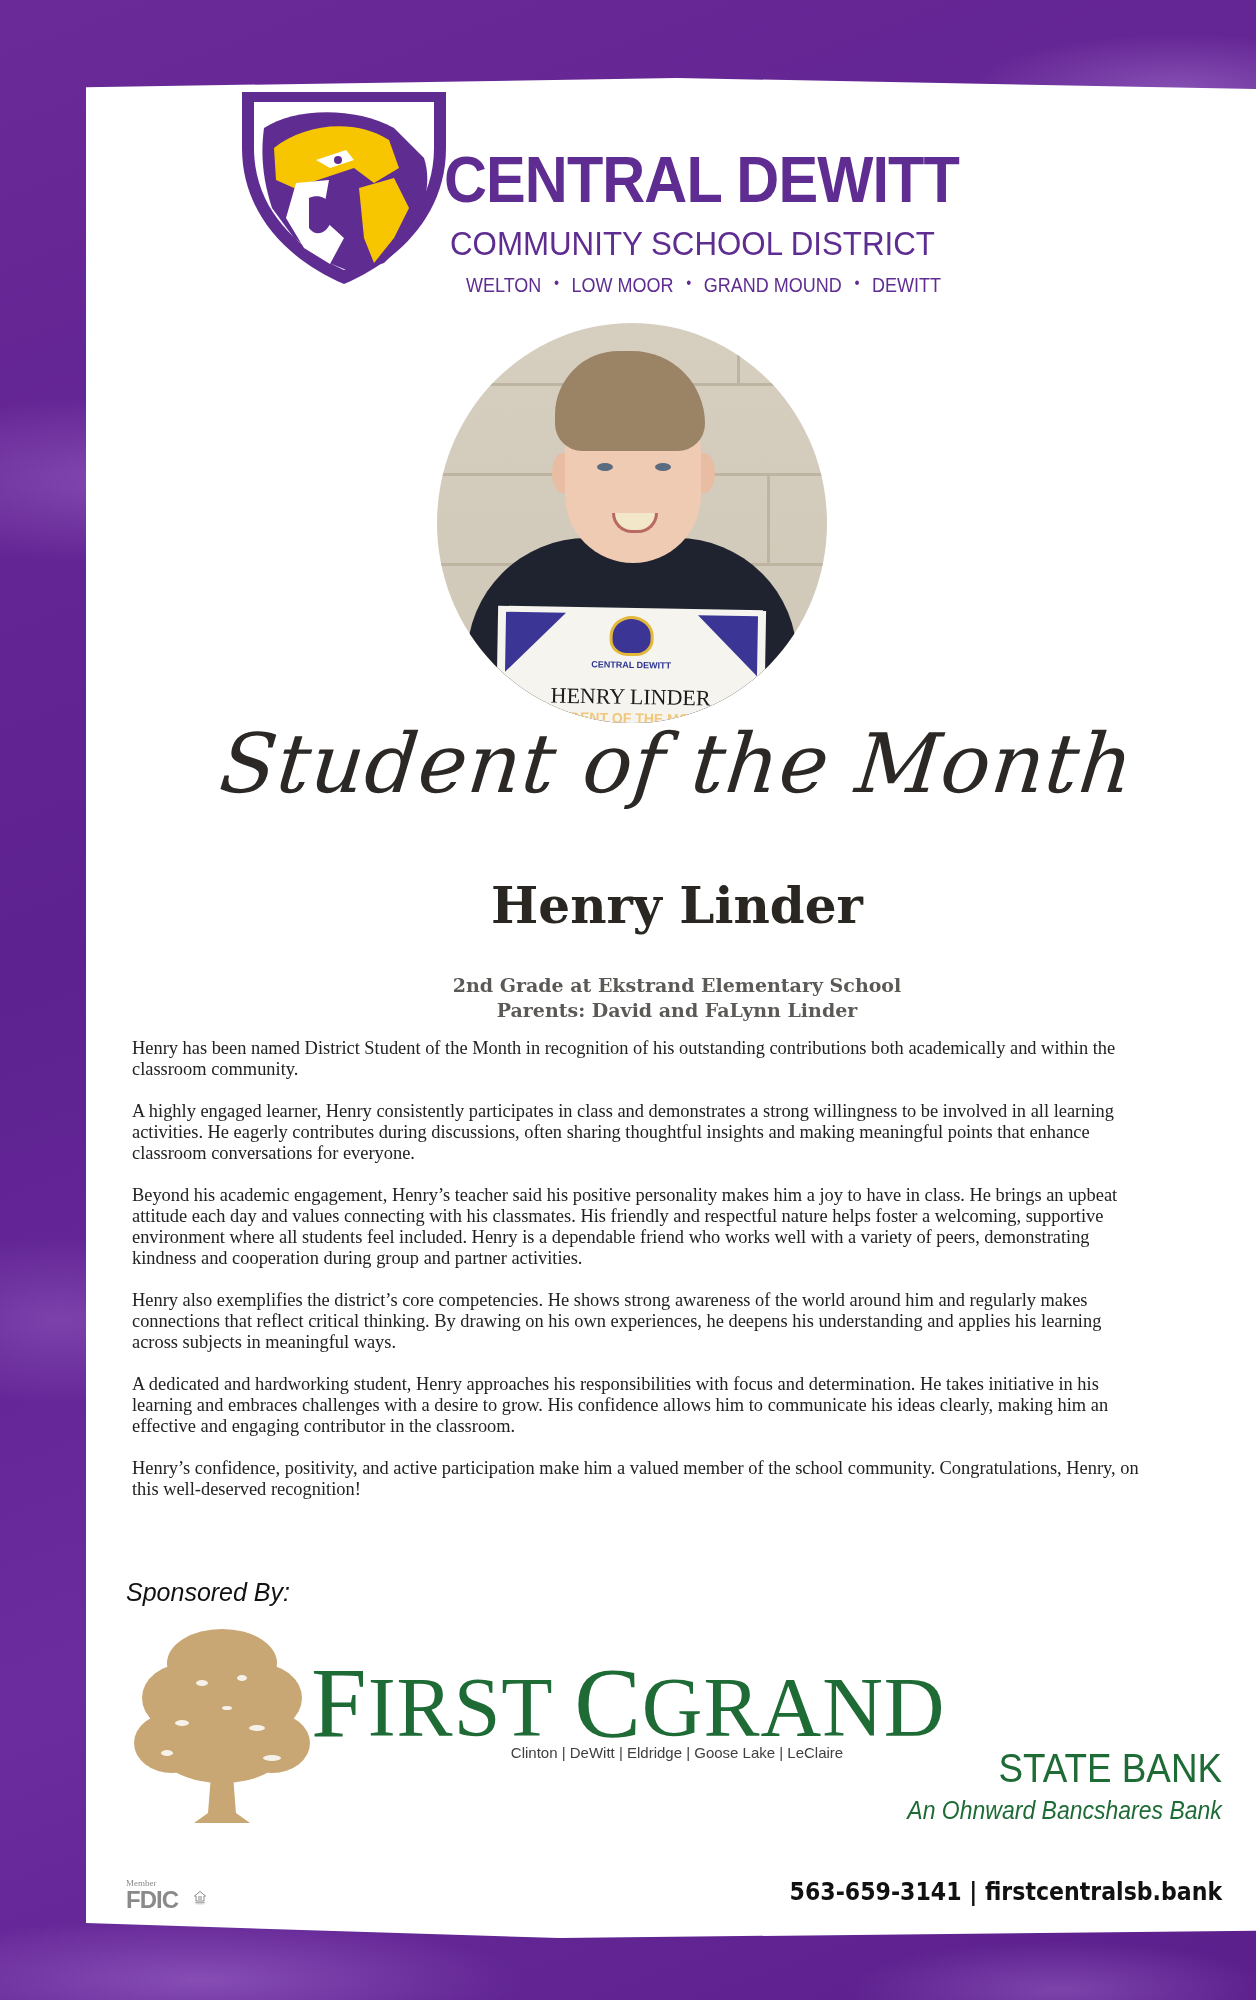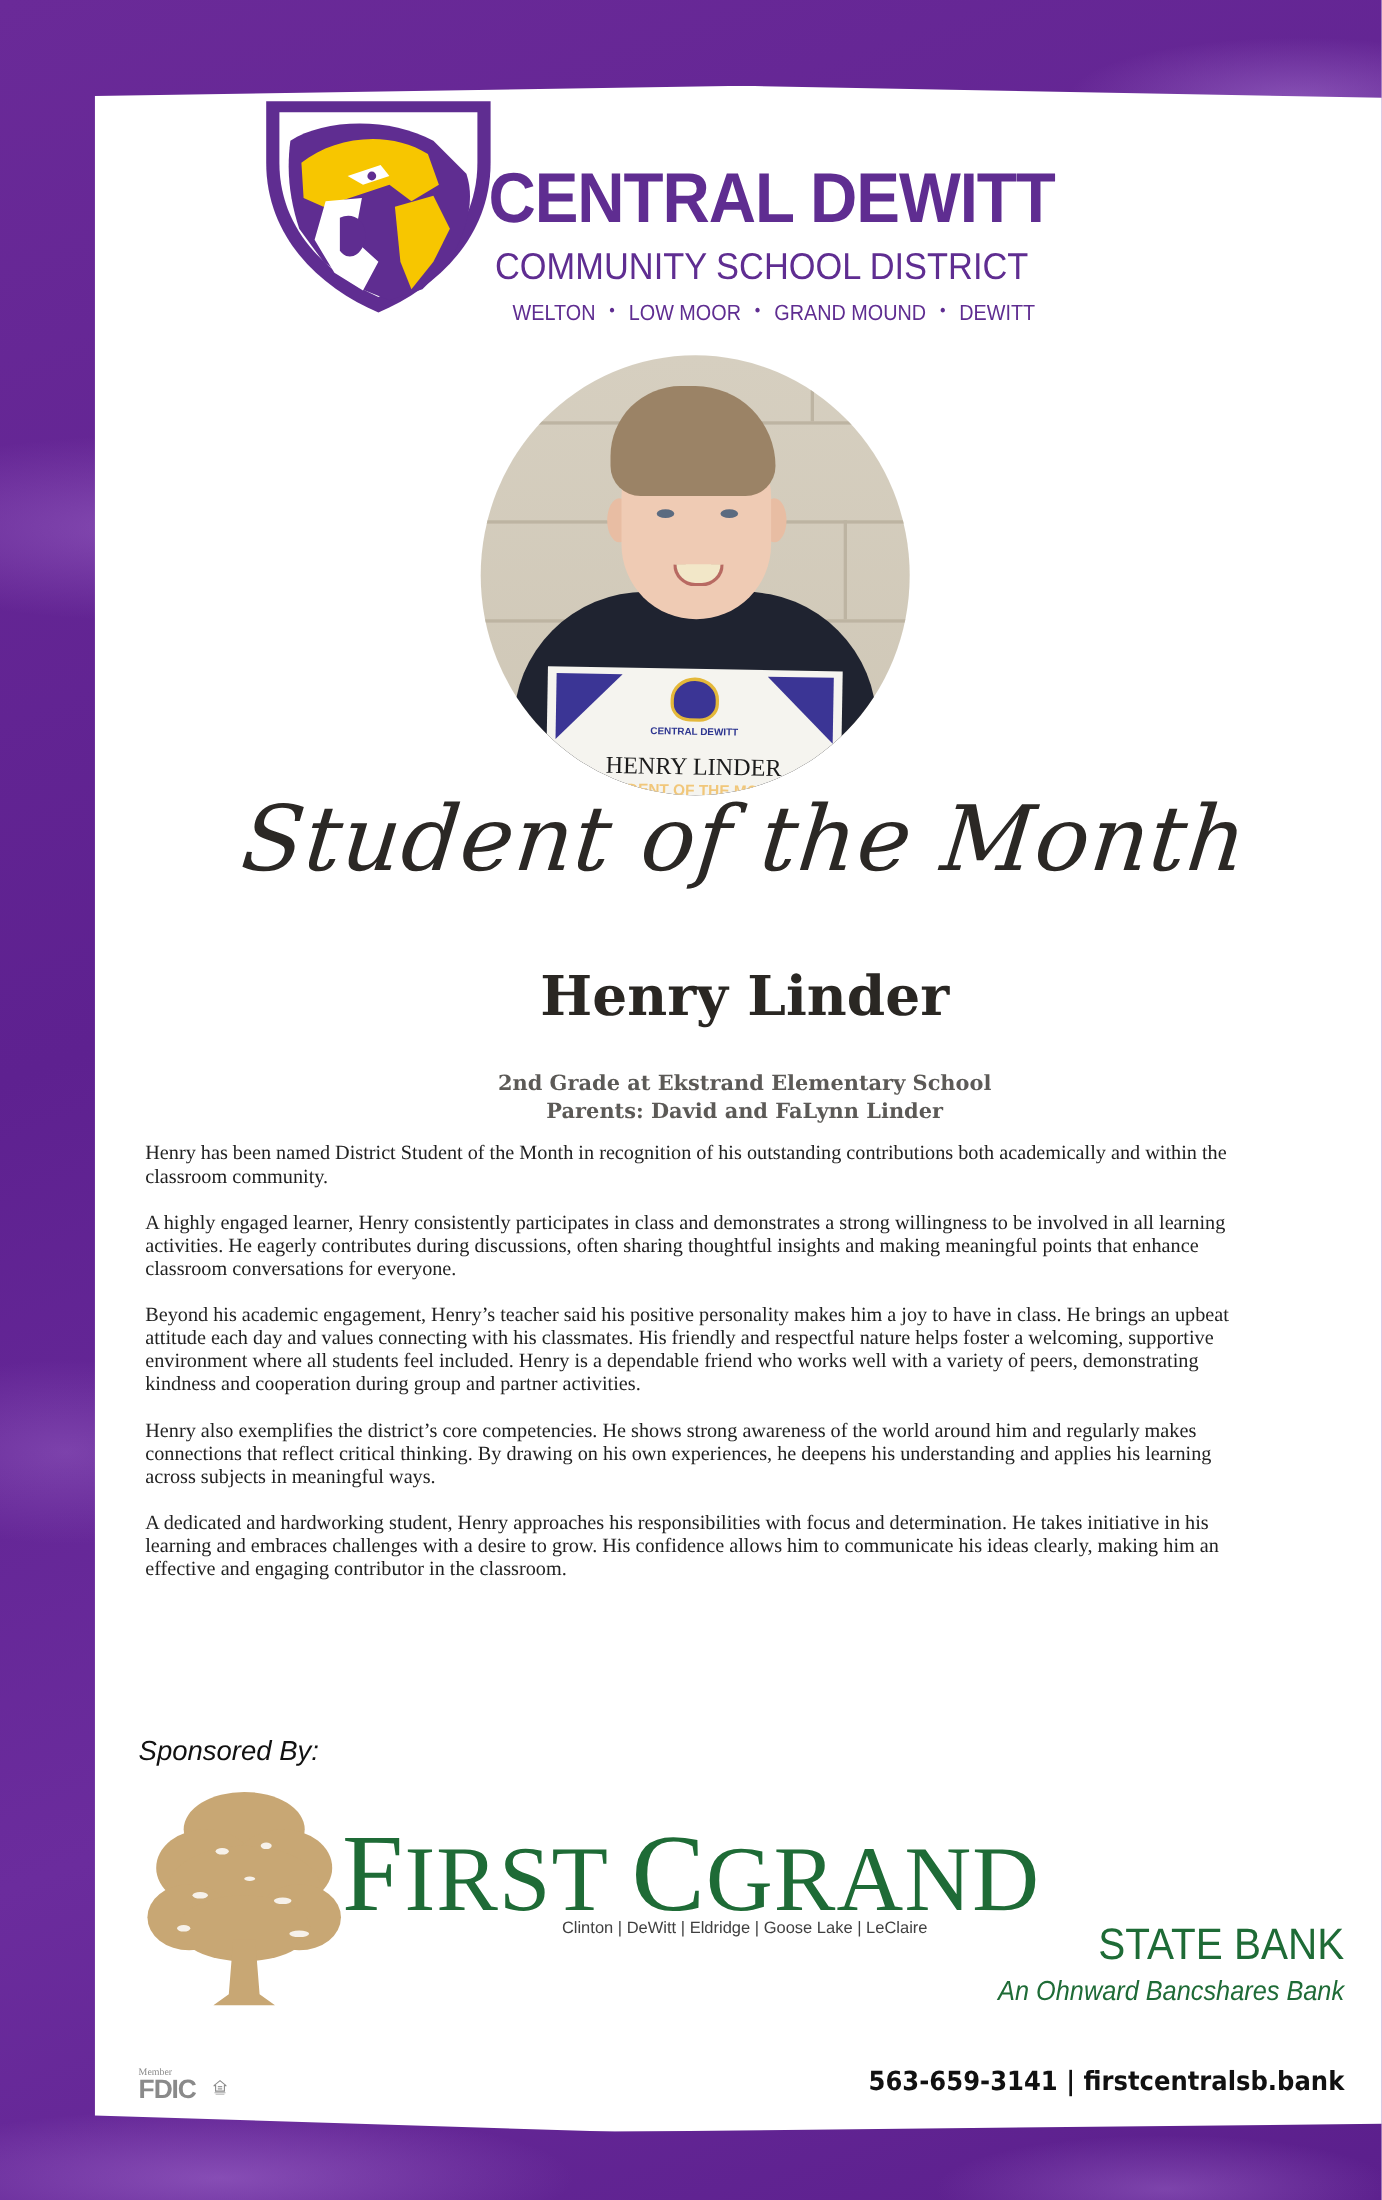--- a/index.html
+++ b/index.html
@@ -259,20 +259,21 @@
     <div>2nd Grade at Ekstrand Elementary School</div>
     <div>Parents: David and FaLynn Linder</div>
   </div>
 
   <div class="body-text">
     <p>Henry has been named District Student of the Month in recognition of his outstanding contributions both academically and within the classroom community.</p>
     <p>A highly engaged learner, Henry consistently participates in class and demonstrates a strong willingness to be involved in all learning activities. He eagerly contributes during discussions, often sharing thoughtful insights and making meaningful points that enhance classroom conversations for everyone.</p>
     <p>Beyond his academic engagement, Henry’s teacher said his positive personality makes him a joy to have in class. He brings an upbeat attitude each day and values connecting with his classmates. His friendly and respectful nature helps foster a welcoming, supportive environment where all students feel included. Henry is a dependable friend who works well with a variety of peers, demonstrating kindness and cooperation during group and partner activities.</p>
     <p>Henry also exemplifies the district’s core competencies. He shows strong awareness of the world around him and regularly makes connections that reflect critical thinking. By drawing on his own experiences, he deepens his understanding and applies his learning across subjects in meaningful ways.</p>
     <p>A dedicated and hardworking student, Henry approaches his responsibilities with focus and determination. He takes initiative in his learning and embraces challenges with a desire to grow. His confidence allows him to communicate his ideas clearly, making him an effective and engaging contributor in the classroom.</p>
+    <p>Henry’s confidence, positivity, and active participation make him a valued member of the school community. Congratulations, Henry, on this well-deserved recognition!</p>
   </div>
 
   <div class="sponsored">Sponsored By:</div>
 
   <svg class="tree" viewBox="0 0 180 205">
     <g fill="#c8a774">
       <ellipse cx="90" cy="40" rx="55" ry="34"></ellipse>
       <ellipse cx="55" cy="75" rx="45" ry="35"></ellipse>
       <ellipse cx="125" cy="75" rx="45" ry="35"></ellipse>
       <ellipse cx="90" cy="95" rx="70" ry="40"></ellipse>

